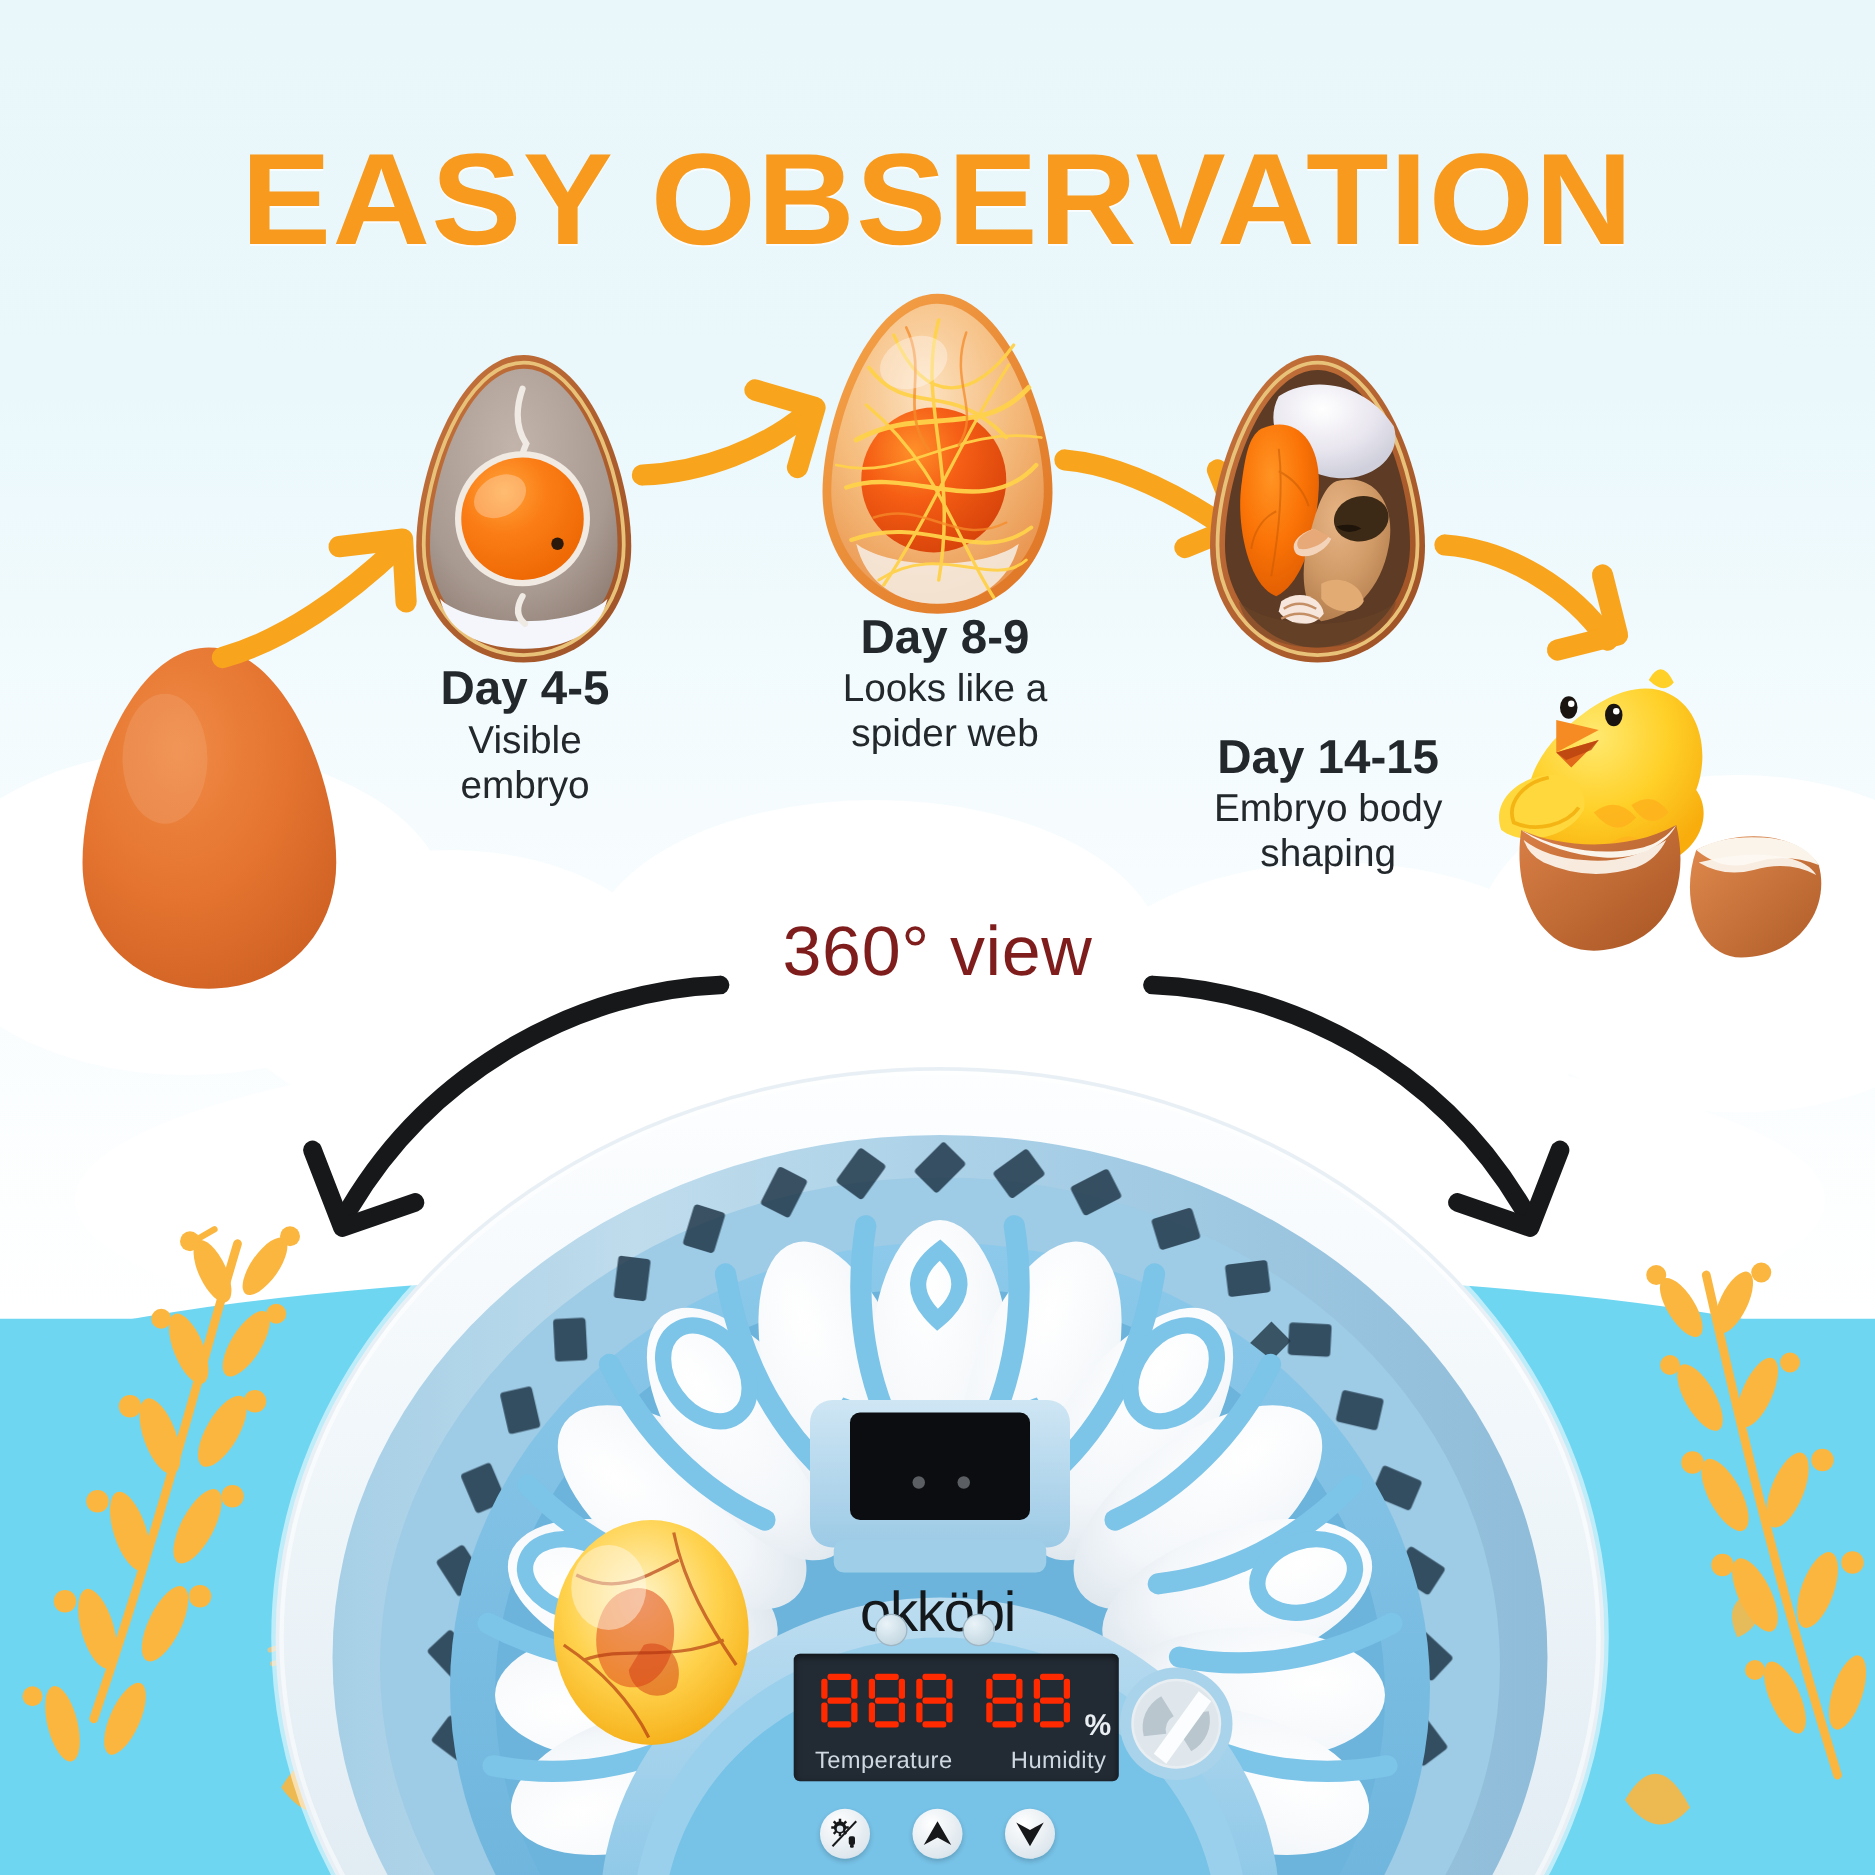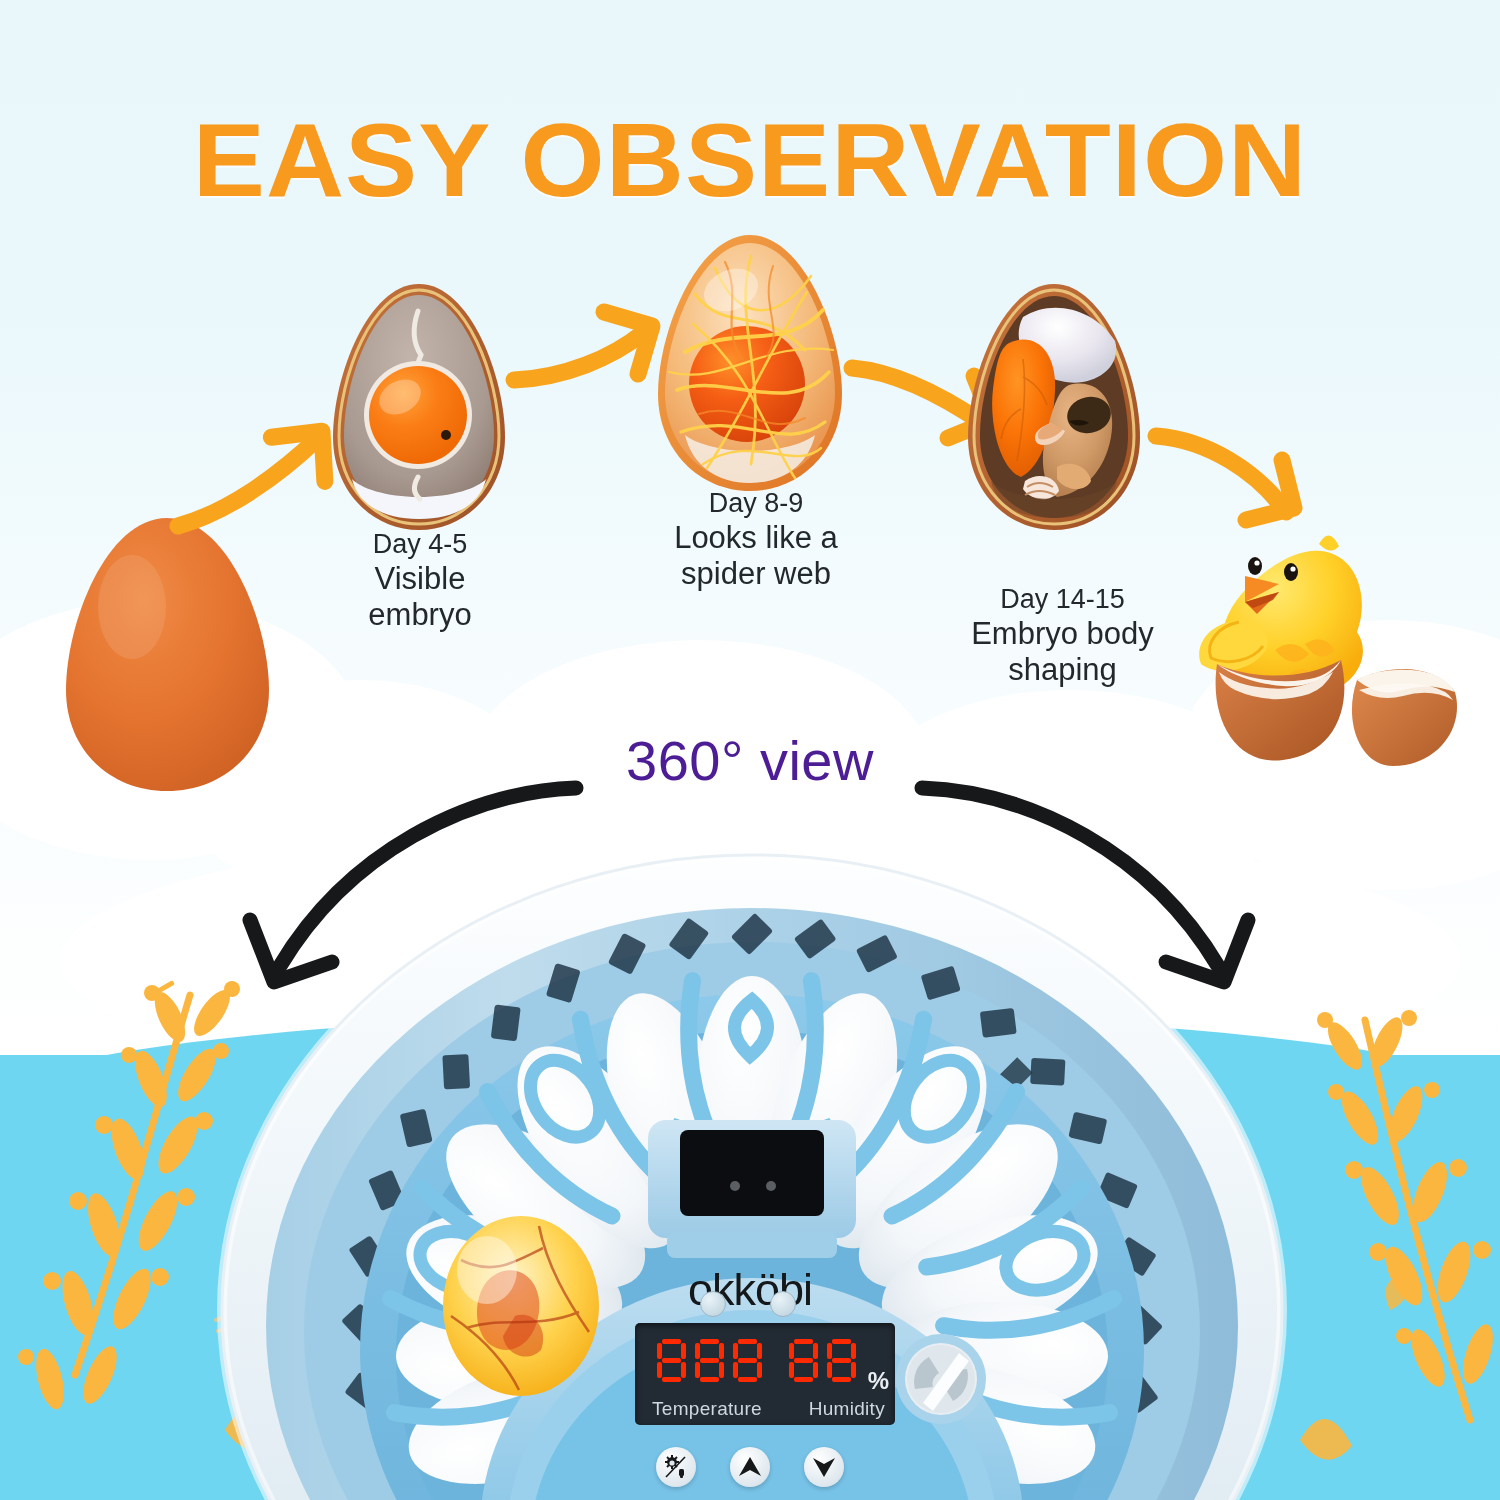--- a/index.html
+++ b/index.html
@@ -30,31 +30,31 @@
     position:absolute;left:0;top:108px;width:1500px;text-align:center;
     font-size:104px;line-height:1;font-weight:bold;letter-spacing:1px;
     color:#f79a1e;
     font-family:"Liberation Sans", sans-serif;
     transform:scaleX(1.04);
     text-shadow:0 2px 0 rgba(255,255,255,.7);
   }
 
   
   .caption{position:absolute;text-align:center;color:#23282c;font-size:31px;line-height:1.18;}
-  .caption .hd{font-weight:normal;font-size:27px;display:block;}
+  .caption .hd{font-weight:bold;font-size:38px;display:block;}
   .caption .bl{font-weight:bold;}
 
   
   .egg-wrap{position:absolute;}
   svg{display:block;overflow:visible;}
 
   
   .view360{
     position:absolute;left:0;top:728px;width:1500px;text-align:center;
-    font-size:56px;color:#4c1d95;letter-spacing:.5px;
+    font-size:56px;color:#7f1d1d;letter-spacing:.5px;
   }
 
   
   #incubator{position:absolute;left:215px;top:840px;width:1075px;height:680px;}
 
   
   .brand{
     position:absolute;left:0;top:1264px;width:1500px;text-align:center;
     font-size:45px;font-weight:normal;color:#15181b;letter-spacing:-1px;
   }

